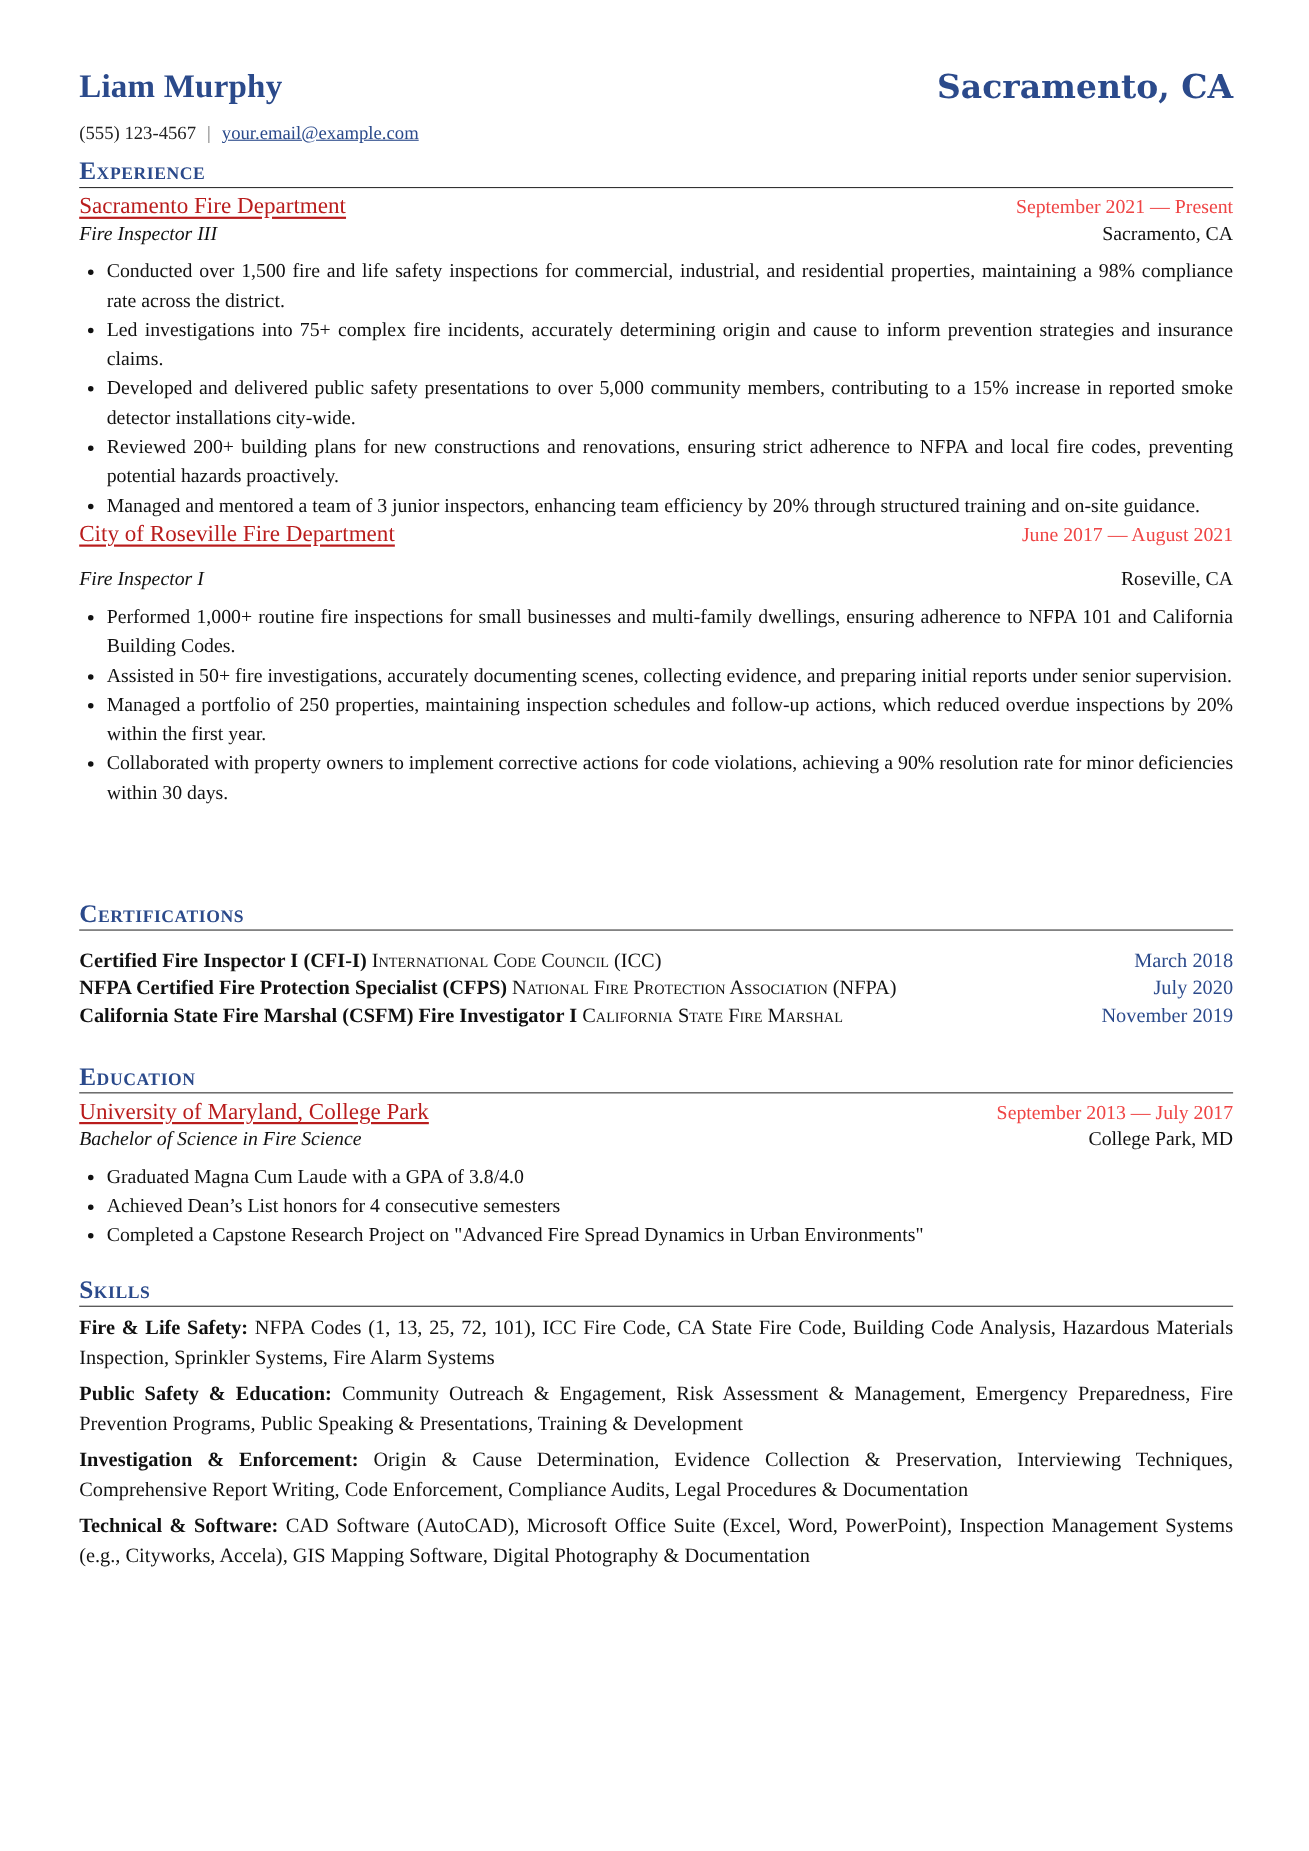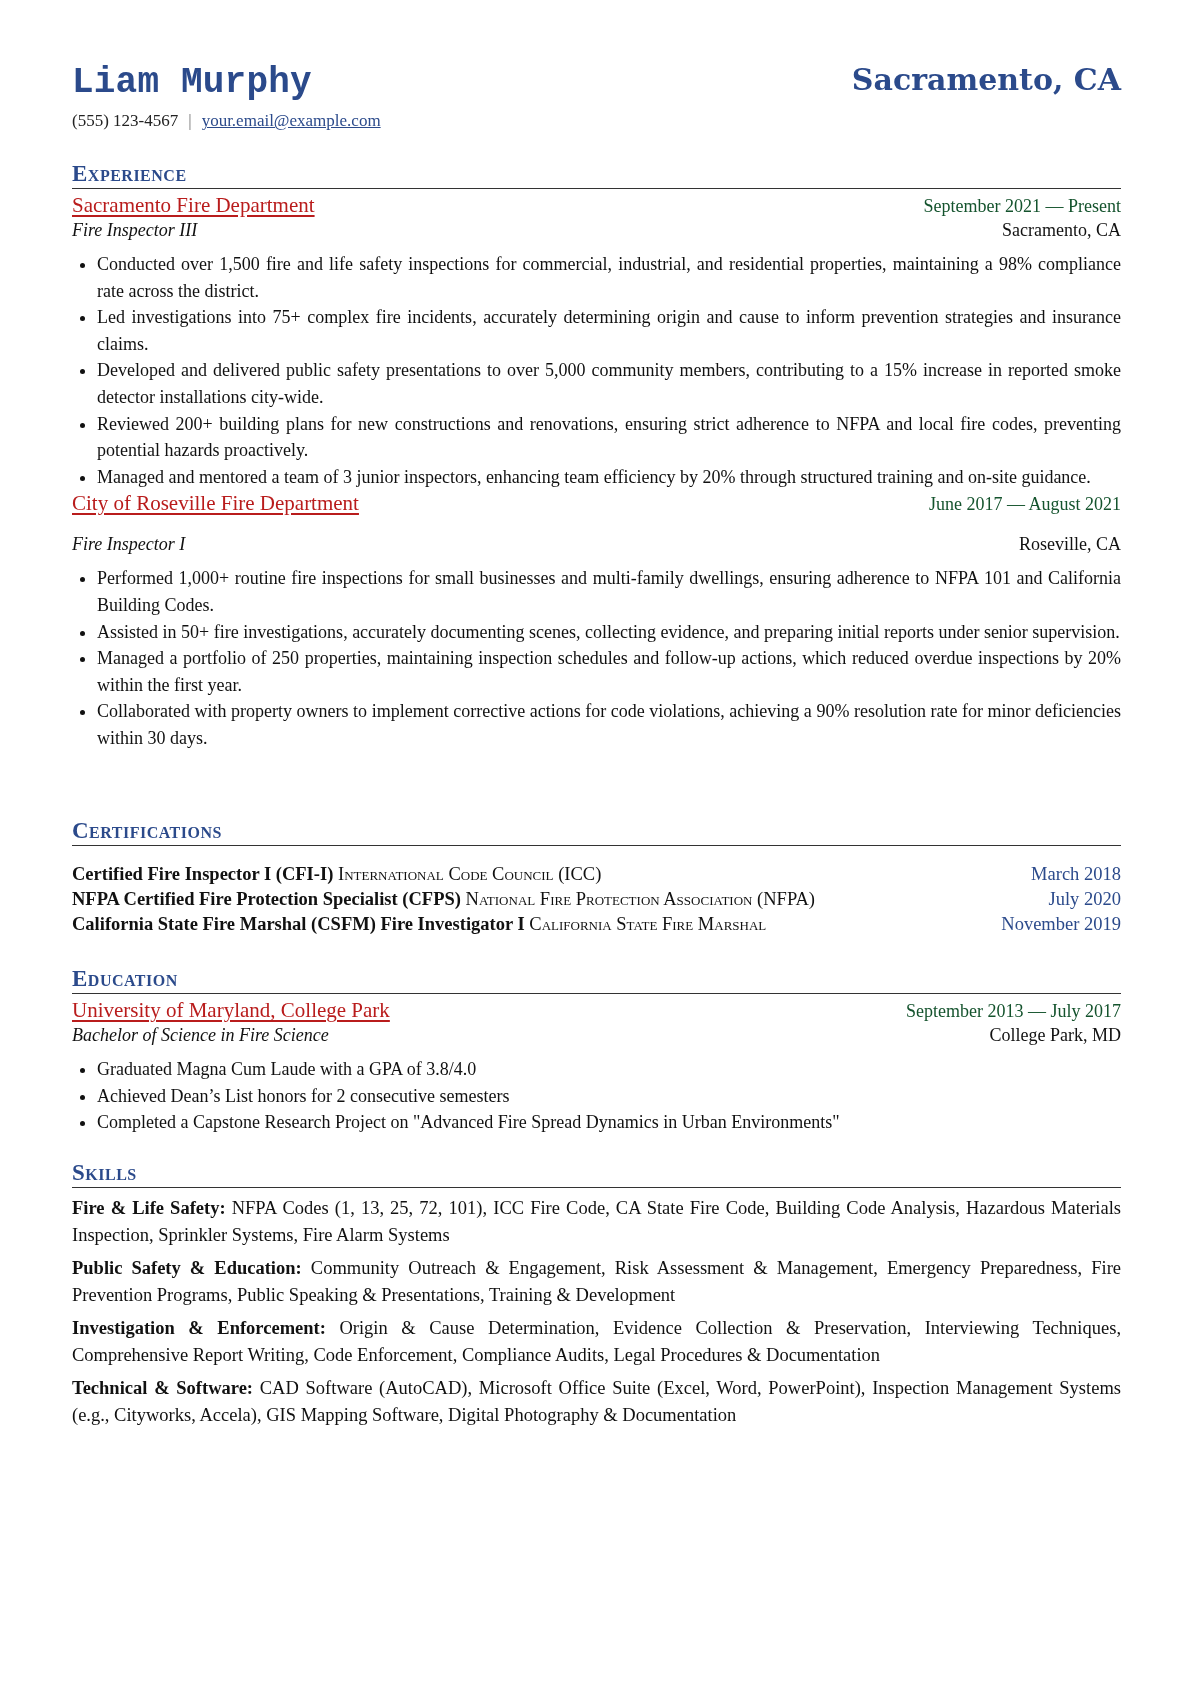--- a/index.html
+++ b/index.html
@@ -1,31 +1,31 @@
 <!DOCTYPE html>
 <html><head>
 <meta charset="utf-8">
 <style>
   html, body { margin: 0; padding: 0; background: #ffffff; }
   body { width: 1190px; height: 1683px; position: relative; overflow: hidden;
          font-family: "DejaVu Serif", "Liberation Serif", serif; color: #111; }
   .page { position: absolute; left: 72px; top: 0; width: 1049px; }
   .header { position: relative; height: 145px; }
-  .name { position: absolute; left: 0; top: 62px; font-size: 36px; font-weight: bold; color: #2b4a8b; font-family: Liberation Mono, monospace; letter-spacing: 0.2px; }
+  .name { position: absolute; left: 0; top: 62px; font-size: 30px; font-weight: bold; color: #2b4a8b; font-family: Liberation Serif, serif; letter-spacing: 0.2px; }
   .city { position: absolute; right: 0; top: 62px; font-size: 30px; font-weight: bold; color: #2b4a8b; font-family: "DejaVu Serif", serif; }
   .contact { position: absolute; left: 0; top: 111px; font-size: 17px; font-family: "Liberation Serif", serif; color: #222; }
   .contact .sep { color: #777; margin: 0 10px; }
   .contact a { color: #2b4a8b; text-decoration: underline; }
 
   .section-title { font-size: 23px; font-weight: bold; color: #2b4a8b; font-variant: small-caps;
                    font-family: "Liberation Serif", serif; border-bottom: 1.3px solid #333; padding-bottom: 1px; letter-spacing: 0.5px; }
   .sec { position: absolute; left: 0; width: 1049px; }
   .row { display: flex; justify-content: space-between; align-items: baseline; font-family: "Liberation Serif", serif; }
   .org { font-size: 21px; color: #b91c1c; text-decoration: underline; text-underline-offset: 3px; }
-  .dates { font-size: 18px; color: #14532d; }
+  .dates { font-size: 18px; color: #ef4444; }
   .role { font-size: 18px; font-style: italic; }
   .loc { font-size: 18px; }
   ul.bul { margin: 10px 0 0 0; padding-left: 25px; font-family: "Liberation Serif", serif; font-size: 18px; line-height: 26.6px; }
   ul.bul li { text-align: justify; padding-left: 0; }
   .cert { display: flex; justify-content: space-between; align-items: baseline; font-family: "Liberation Serif", serif; font-size: 18.5px; line-height: 25px; }
   .cert .left { text-align: justify; flex: 1; }
   .cert b { font-weight: bold; }
   .cert .iss { font-variant: small-caps; }
   .cert .cd { color: #2b4a8b; white-space: nowrap; margin-left: 10px; }
   .skill { font-family: "Liberation Serif", serif; font-size: 18.5px; line-height: 26.5px; text-align: justify; margin-top: 7px; }
@@ -37,21 +37,21 @@
 <div class="page">
 
   <div class="header">
     <div class="name">Liam Murphy</div>
     <div class="city">Sacramento, CA</div>
     <div class="contact">
       <span>(555) 123-4567</span><span class="sep">|</span><a>your.email@example.com</a>
     </div>
   </div>
 
-  <div class="sec" style="top:161px;">
+  <div class="sec" style="top:143px;">
     <div class="section-title">Experience</div>
 
     <div style="margin-top:4px;">
       <div class="row">
         <span class="org">Sacramento Fire Department</span>
         <span class="dates">September 2021 — Present</span>
       </div>
       <div class="row" style="margin-top:2px;">
         <span class="role">Fire Inspector III</span>
         <span class="loc">Sacramento, CA</span>
@@ -105,21 +105,21 @@
       <div class="row">
         <span class="org">University of Maryland, College Park</span>
         <span class="dates">September 2013 — July 2017</span>
       </div>
       <div class="row" style="margin-top:2px;">
         <span class="role">Bachelor of Science in Fire Science</span>
         <span class="loc">College Park, MD</span>
       </div>
       <ul class="bul">
         <li>Graduated Magna Cum Laude with a GPA of 3.8/4.0</li>
-        <li>Achieved Dean’s List honors for 2 consecutive semesters</li>
+        <li>Achieved Dean’s List honors for 4 consecutive semesters</li>
         <li>Completed a Capstone Research Project on "Advanced Fire Spread Dynamics in Urban Environments"</li>
       </ul>
     </div>
   </div>
 
   <div class="sec" style="top:1160px;">
     <div class="section-title">Skills</div>
     <div class="skill"><b>Fire &amp; Life Safety:</b> <span>NFPA Codes (1, 13, 25, 72, 101), ICC Fire Code, CA State Fire Code, Building Code Analysis, Hazardous Materials Inspection, Sprinkler Systems, Fire Alarm Systems</span></div>
     <div class="skill"><b>Public Safety &amp; Education:</b> <span>Community Outreach &amp; Engagement, Risk Assessment &amp; Management, Emergency Preparedness, Fire Prevention Programs, Public Speaking &amp; Presentations, Training &amp; Development</span></div>
     <div class="skill"><b>Investigation &amp; Enforcement:</b> <span>Origin &amp; Cause Determination, Evidence Collection &amp; Preservation, Interviewing Techniques, Comprehensive Report Writing, Code Enforcement, Compliance Audits, Legal Procedures &amp; Documentation</span></div>

